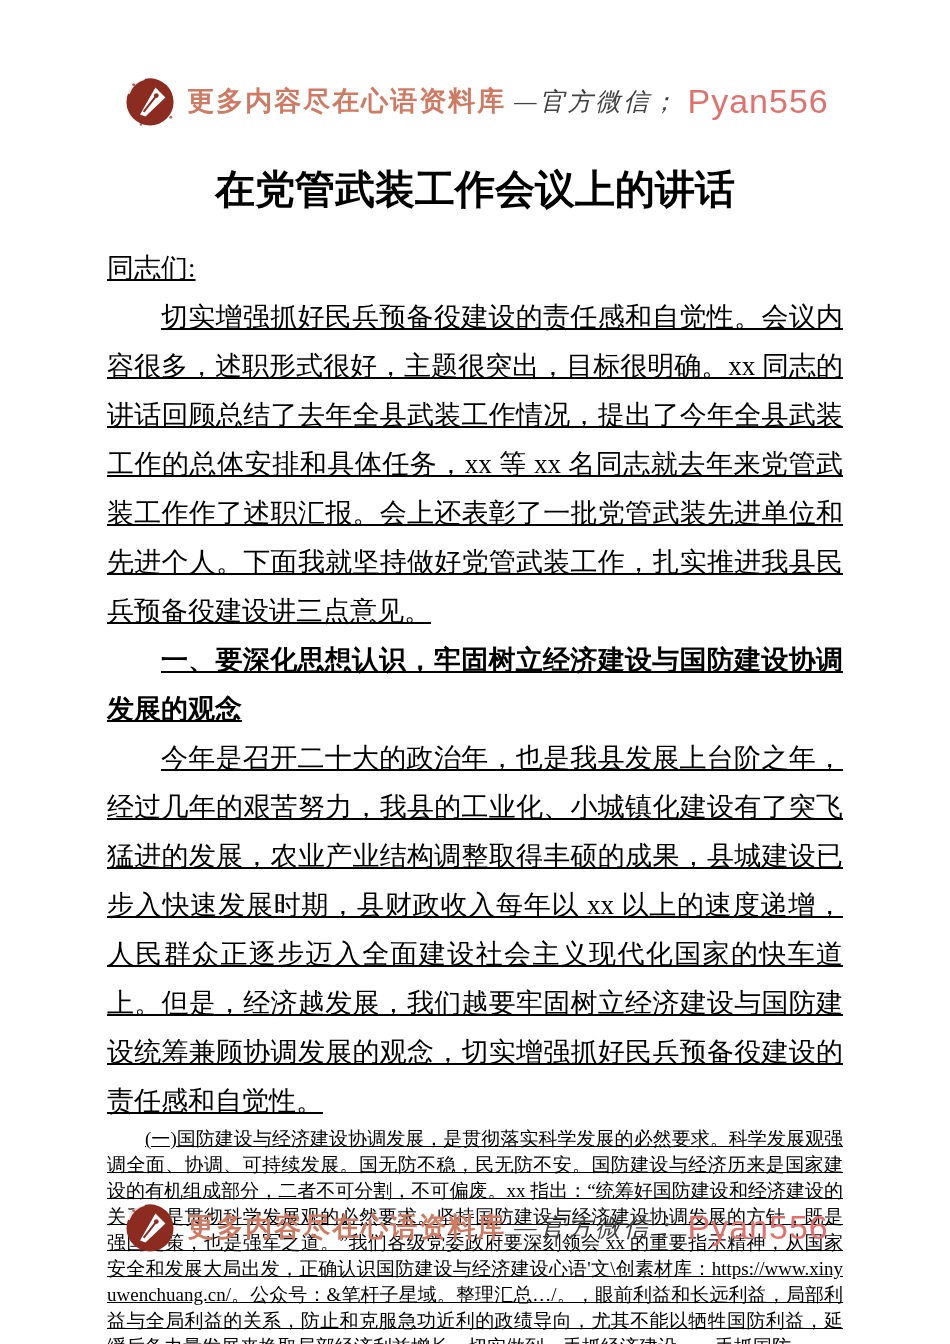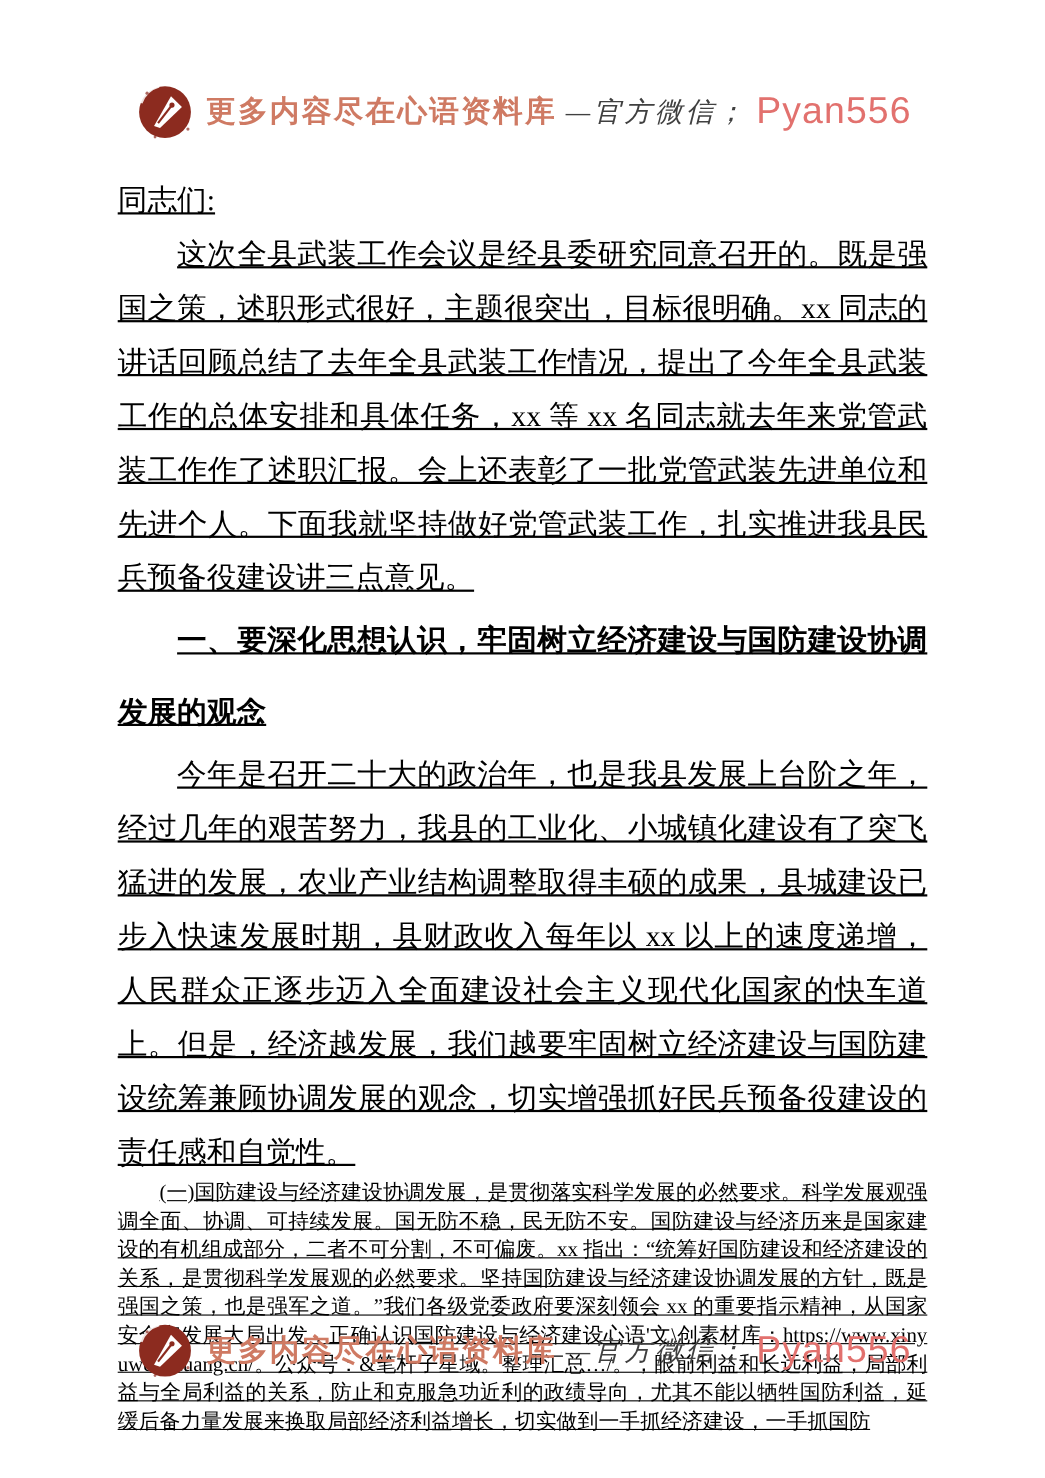--- a/index.html
+++ b/index.html
@@ -64,21 +64,21 @@
   }
   .para {
     font-size: 27px;
     line-height: 49px;
     text-indent: 2em;
   }
   .section-heading {
     font-family: "Liberation Sans", "DejaVu Sans", sans-serif;
     font-weight: bold;
     font-size: 27px;
-    line-height: 65px;
+    line-height: 49px;
     text-indent: 2em;
   }
   .para-small {
     font-size: 19px;
     line-height: 26px;
     text-indent: 2em;
     word-break: break-all;
   }
 </style>
 </head>
@@ -95,24 +95,25 @@
       <circle cx="39" cy="26" r="2.6" fill="#8c2b1f"></circle>
       <circle cx="14" cy="14" r="1.6" fill="#8c2b1f" opacity="0.7"></circle>
       <circle cx="55" cy="50" r="1.6" fill="#8c2b1f" opacity="0.7"></circle>
       <circle cx="22" cy="58" r="1.4" fill="#8c2b1f" opacity="0.7"></circle>
     </svg>
     <span class="brand-text">更多内容尽在心语资料库</span>
     <span class="brand-sep">—官方微信；</span>
     <span class="brand-id">Pyan556</span>
   </div>
 
+  <h1 class="doc-title">在党管武装工作会议上的讲话</h1>
 
   <div class="doc-body">
     <p class="salutation">同志们:</p>
-    <p class="para">这次全县武装工作会议是经县委研究同意召开的。既是强国之策，述职形式很好，主题很突出，目标很明确。xx 同志的讲话回顾总结了去年全县武装工作情况，提出了今年全县武装工作的总体安排和具体任务，xx 等 xx 名同志就去年来党管武装工作作了述职汇报。会上还表彰了一批党管武装先进单位和先进个人。下面我就坚持做好党管武装工作，扎实推进我县民兵预备役建设讲三点意见。</p>
+    <p class="para">切实增强抓好民兵预备役建设的责任感和自觉性。会议内容很多，述职形式很好，主题很突出，目标很明确。xx 同志的讲话回顾总结了去年全县武装工作情况，提出了今年全县武装工作的总体安排和具体任务，xx 等 xx 名同志就去年来党管武装工作作了述职汇报。会上还表彰了一批党管武装先进单位和先进个人。下面我就坚持做好党管武装工作，扎实推进我县民兵预备役建设讲三点意见。</p>
     <h2 class="section-heading">一、要深化思想认识，牢固树立经济建设与国防建设协调发展的观念</h2>
     <p class="para">今年是召开二十大的政治年，也是我县发展上台阶之年，经过几年的艰苦努力，我县的工业化、小城镇化建设有了突飞猛进的发展，农业产业结构调整取得丰硕的成果，县城建设已步入快速发展时期，县财政收入每年以 xx 以上的速度递增，人民群众正逐步迈入全面建设社会主义现代化国家的快车道上。但是，经济越发展，我们越要牢固树立经济建设与国防建设统筹兼顾协调发展的观念，切实增强抓好民兵预备役建设的责任感和自觉性。</p>
     <p class="para-small">(一)国防建设与经济建设协调发展，是贯彻落实科学发展的必然要求。科学发展观强调全面、协调、可持续发展。国无防不稳，民无防不安。国防建设与经济历来是国家建设的有机组成部分，二者不可分割，不可偏废。xx 指出：“统筹好国防建设和经济建设的关系，是贯彻科学发展观的必然要求。坚持国防建设与经济建设协调发展的方针，既是强国之策，也是强军之道。”我们各级党委政府要深刻领会 xx 的重要指示精神，从国家安全和发展大局出发，正确认识国防建设与经济建设心语'文\创素材库：https://www.xinyuwenchuang.cn/。公众号：&amp;笔杆子星域。整理汇总…/。，眼前利益和长远利益，局部利益与全局利益的关系，防止和克服急功近利的政绩导向，尤其不能以牺牲国防利益，延缓后备力量发展来换取局部经济利益增长，切实做到一手抓经济建设，一手抓国防</p>
   </div>
 
   <div class="brandbar bottom">
     <svg class="brand-logo" viewBox="0 0 64 64" aria-hidden="true">
       <circle cx="32" cy="33" r="26" fill="#8c2b1f"></circle>
       <path d="M8 24 A27 27 0 0 1 26 7" stroke="#ffffff" stroke-width="3" fill="none" opacity="0.85"></path>
       <path d="M21 47 L38 17 L49 28 L27 49 Z" fill="#ffffff"></path>

